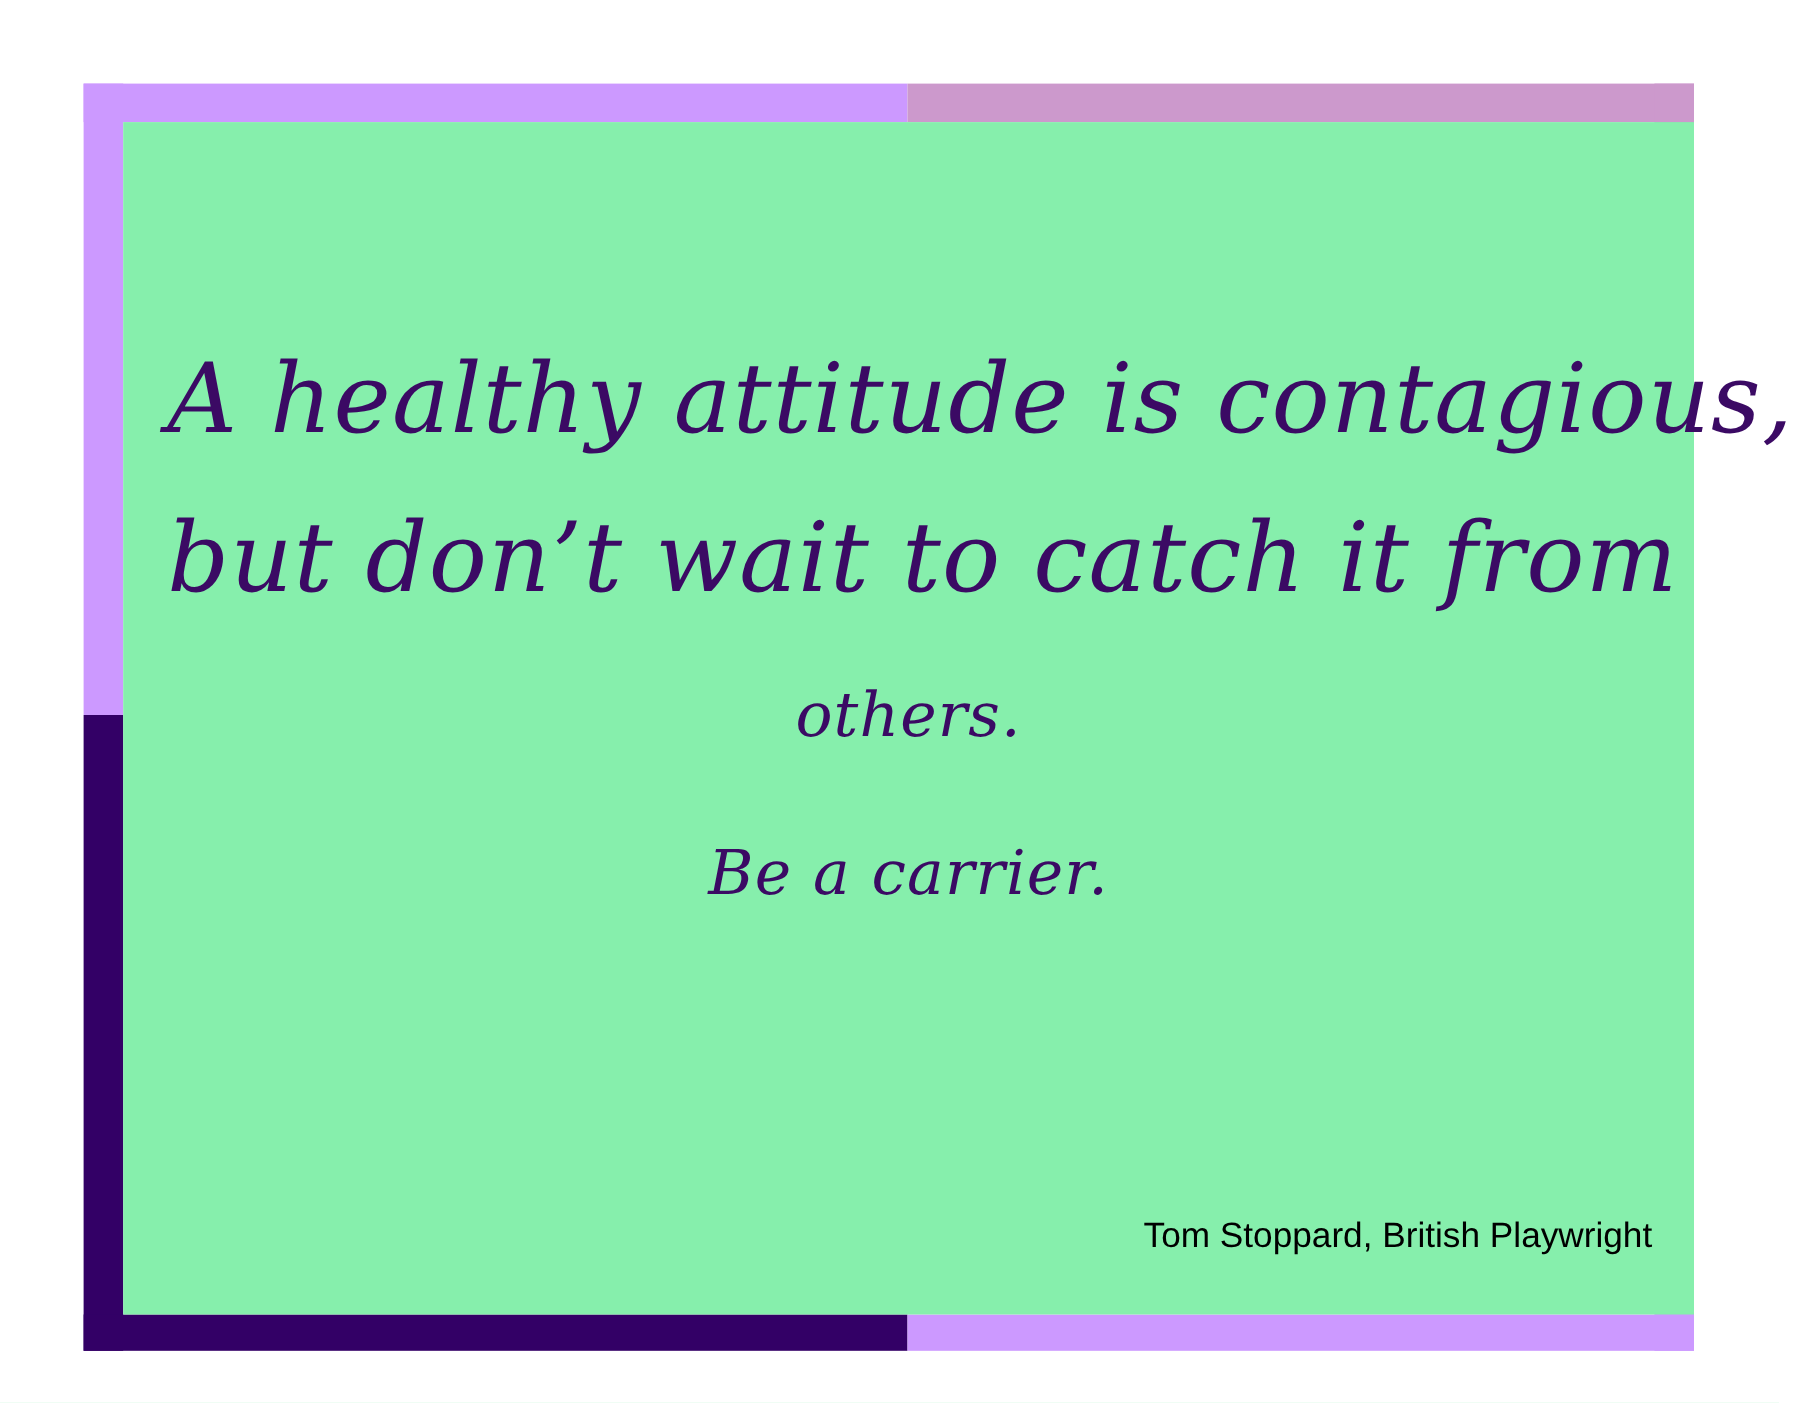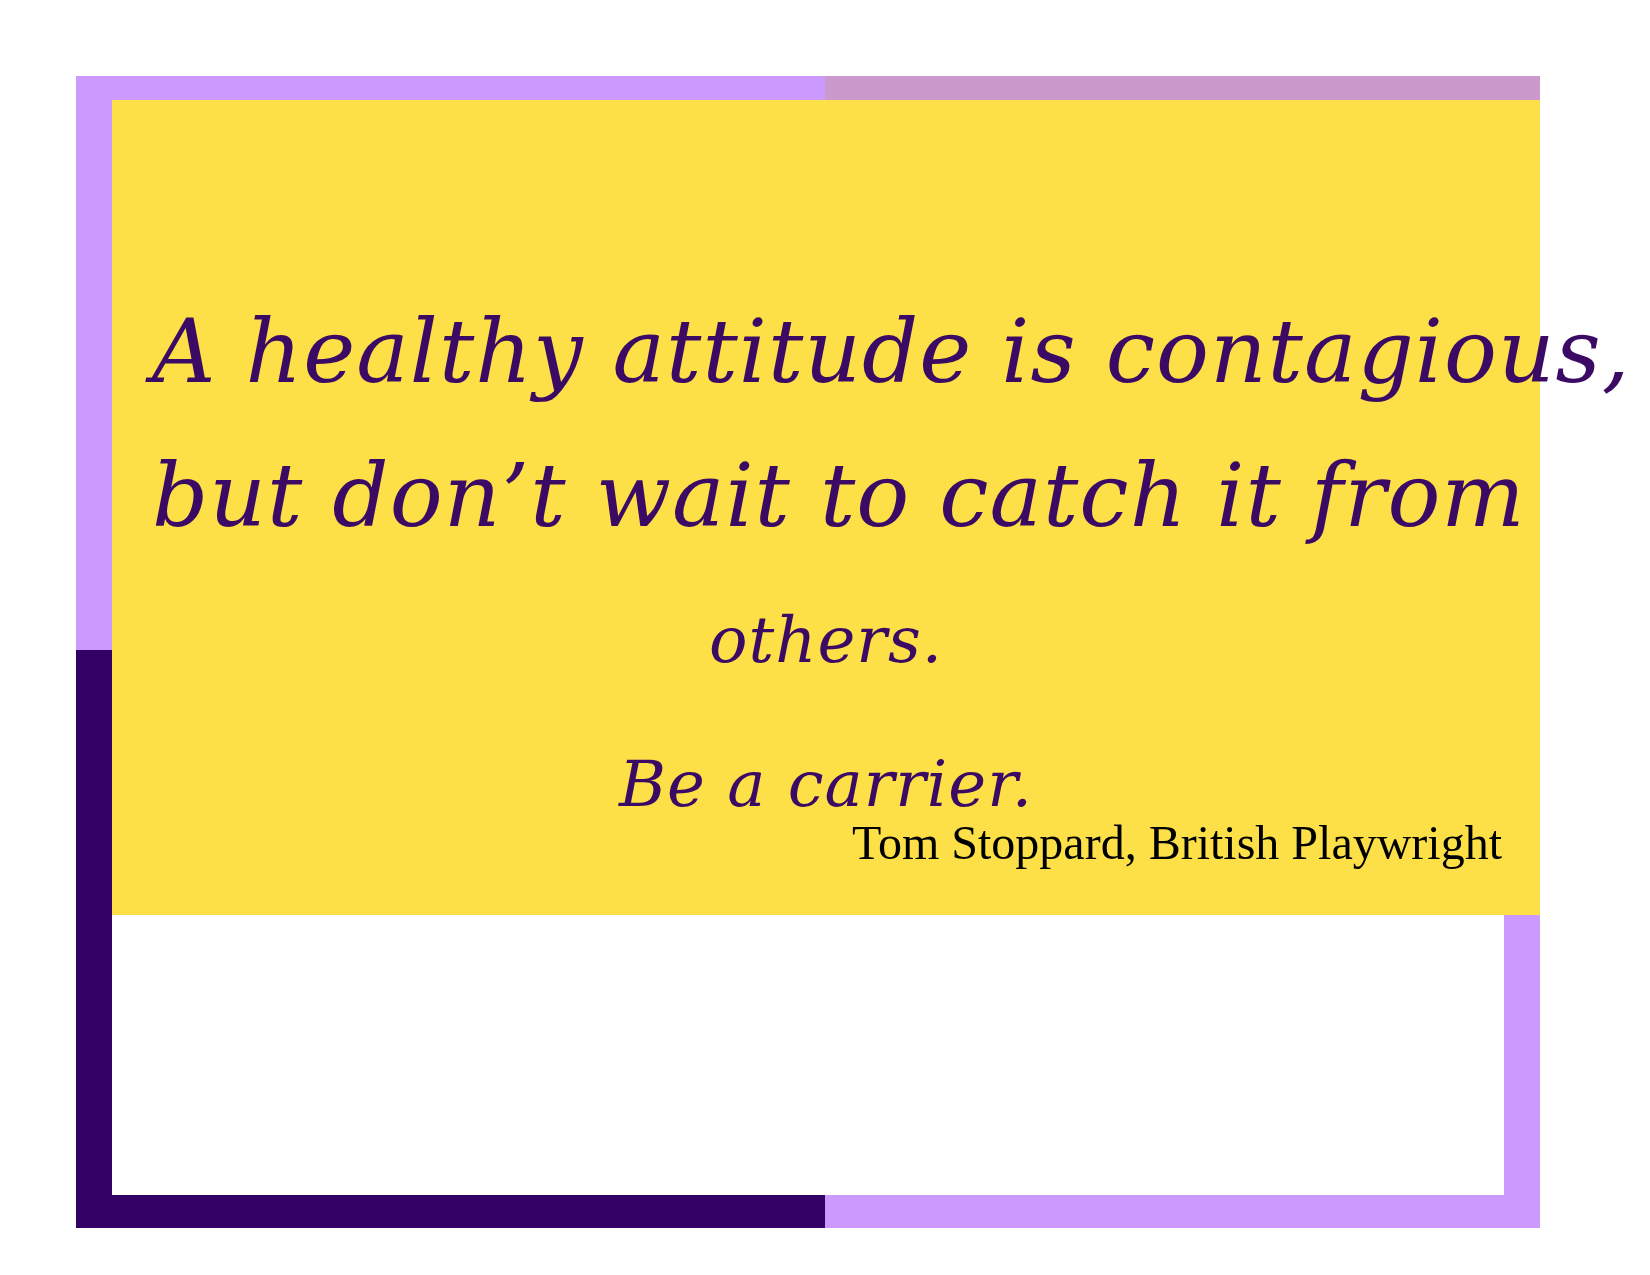--- a/index.html
+++ b/index.html
@@ -92,24 +92,24 @@
     left: 749px;
     top: 1119px;
     width: 715px;
     height: 33px;
   }
 
   
   .panel {
     position: absolute;
     left: 112px;
-    top: 100px;
+    top: 111px;
     width: 1428px;
-    height: 815px;
-    background: #fde047;
+    height: 1084px;
+    background: #86efac;
     box-sizing: border-box;
   }
 
   
   .quote {
     position: absolute;
     left: 40px;
     top: 180px;
     width: 1348px;
     text-align: center;
@@ -120,30 +120,30 @@
     font-style: italic;
     font-weight: 400;
     font-size: 88px;
     line-height: 144px;
     letter-spacing: 1px;
     white-space: nowrap;
   }
 
   .quote-line-3,
   .quote-line-4 {
-    font-size: 64px;
+    font-size: 56px;
   }
 
   
   .attribution {
     position: absolute;
     right: 38px;
     bottom: 50px;
-    font-family: Liberation Serif, serif;
-    font-size: 48px;
+    font-family: Liberation Sans, sans-serif;
+    font-size: 32px;
     line-height: 44px;
     color: #000000;
     white-space: nowrap;
   }
 </style>
 </head>
 <body>
 
 <div class="slide">
 

